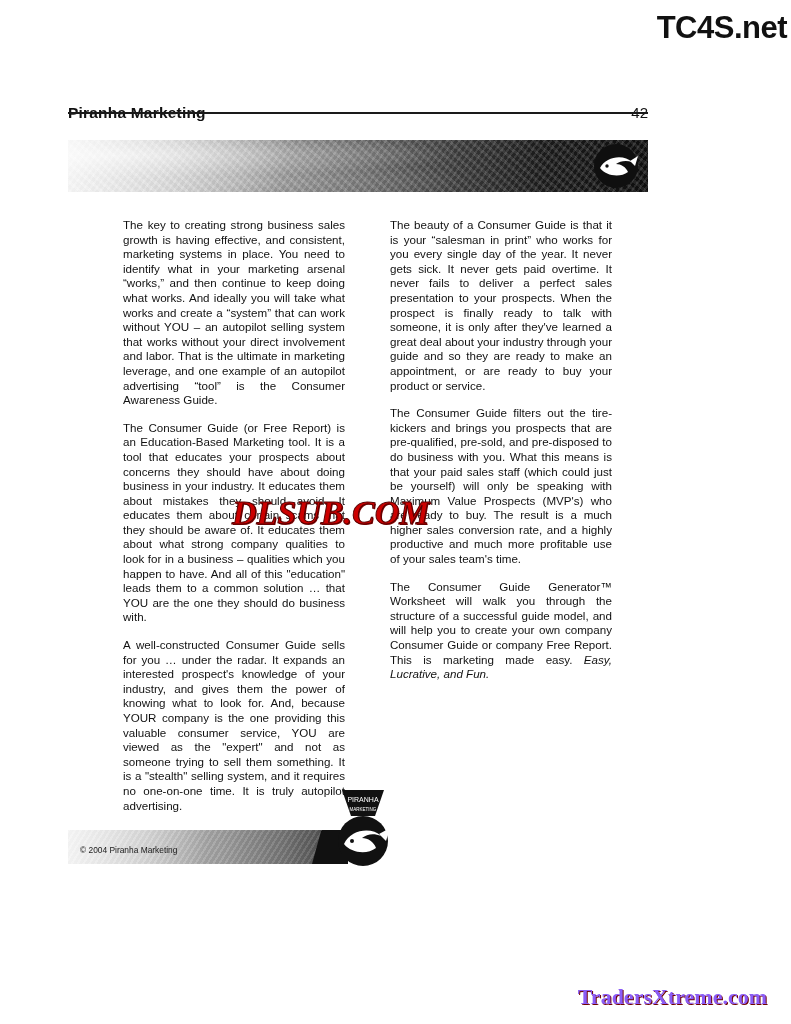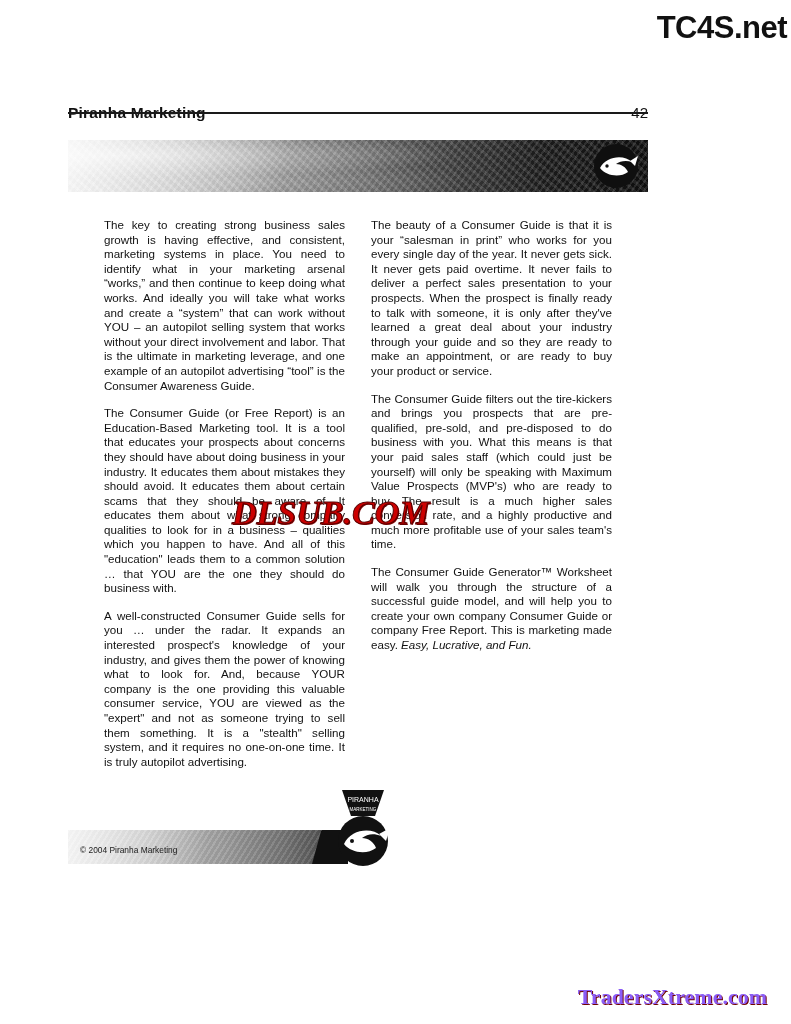--- a/index.html
+++ b/index.html
@@ -108,20 +108,21 @@
   .columns {
     position: absolute;
     top: 218px;
     left: 104px;
     width: 508px;
     display: flex;
     gap: 26px;
   }
   .col {
     width: 241px;
+    margin-left: 19px;
   }
   .col p {
     margin: 0 0 13px 0;
     font-size: 11.6px;
     line-height: 14.6px;
     text-align: justify;
     color: #111;
     font-family: "Liberation Sans", sans-serif;
   }
   .col p:last-child { margin-bottom: 0; }

